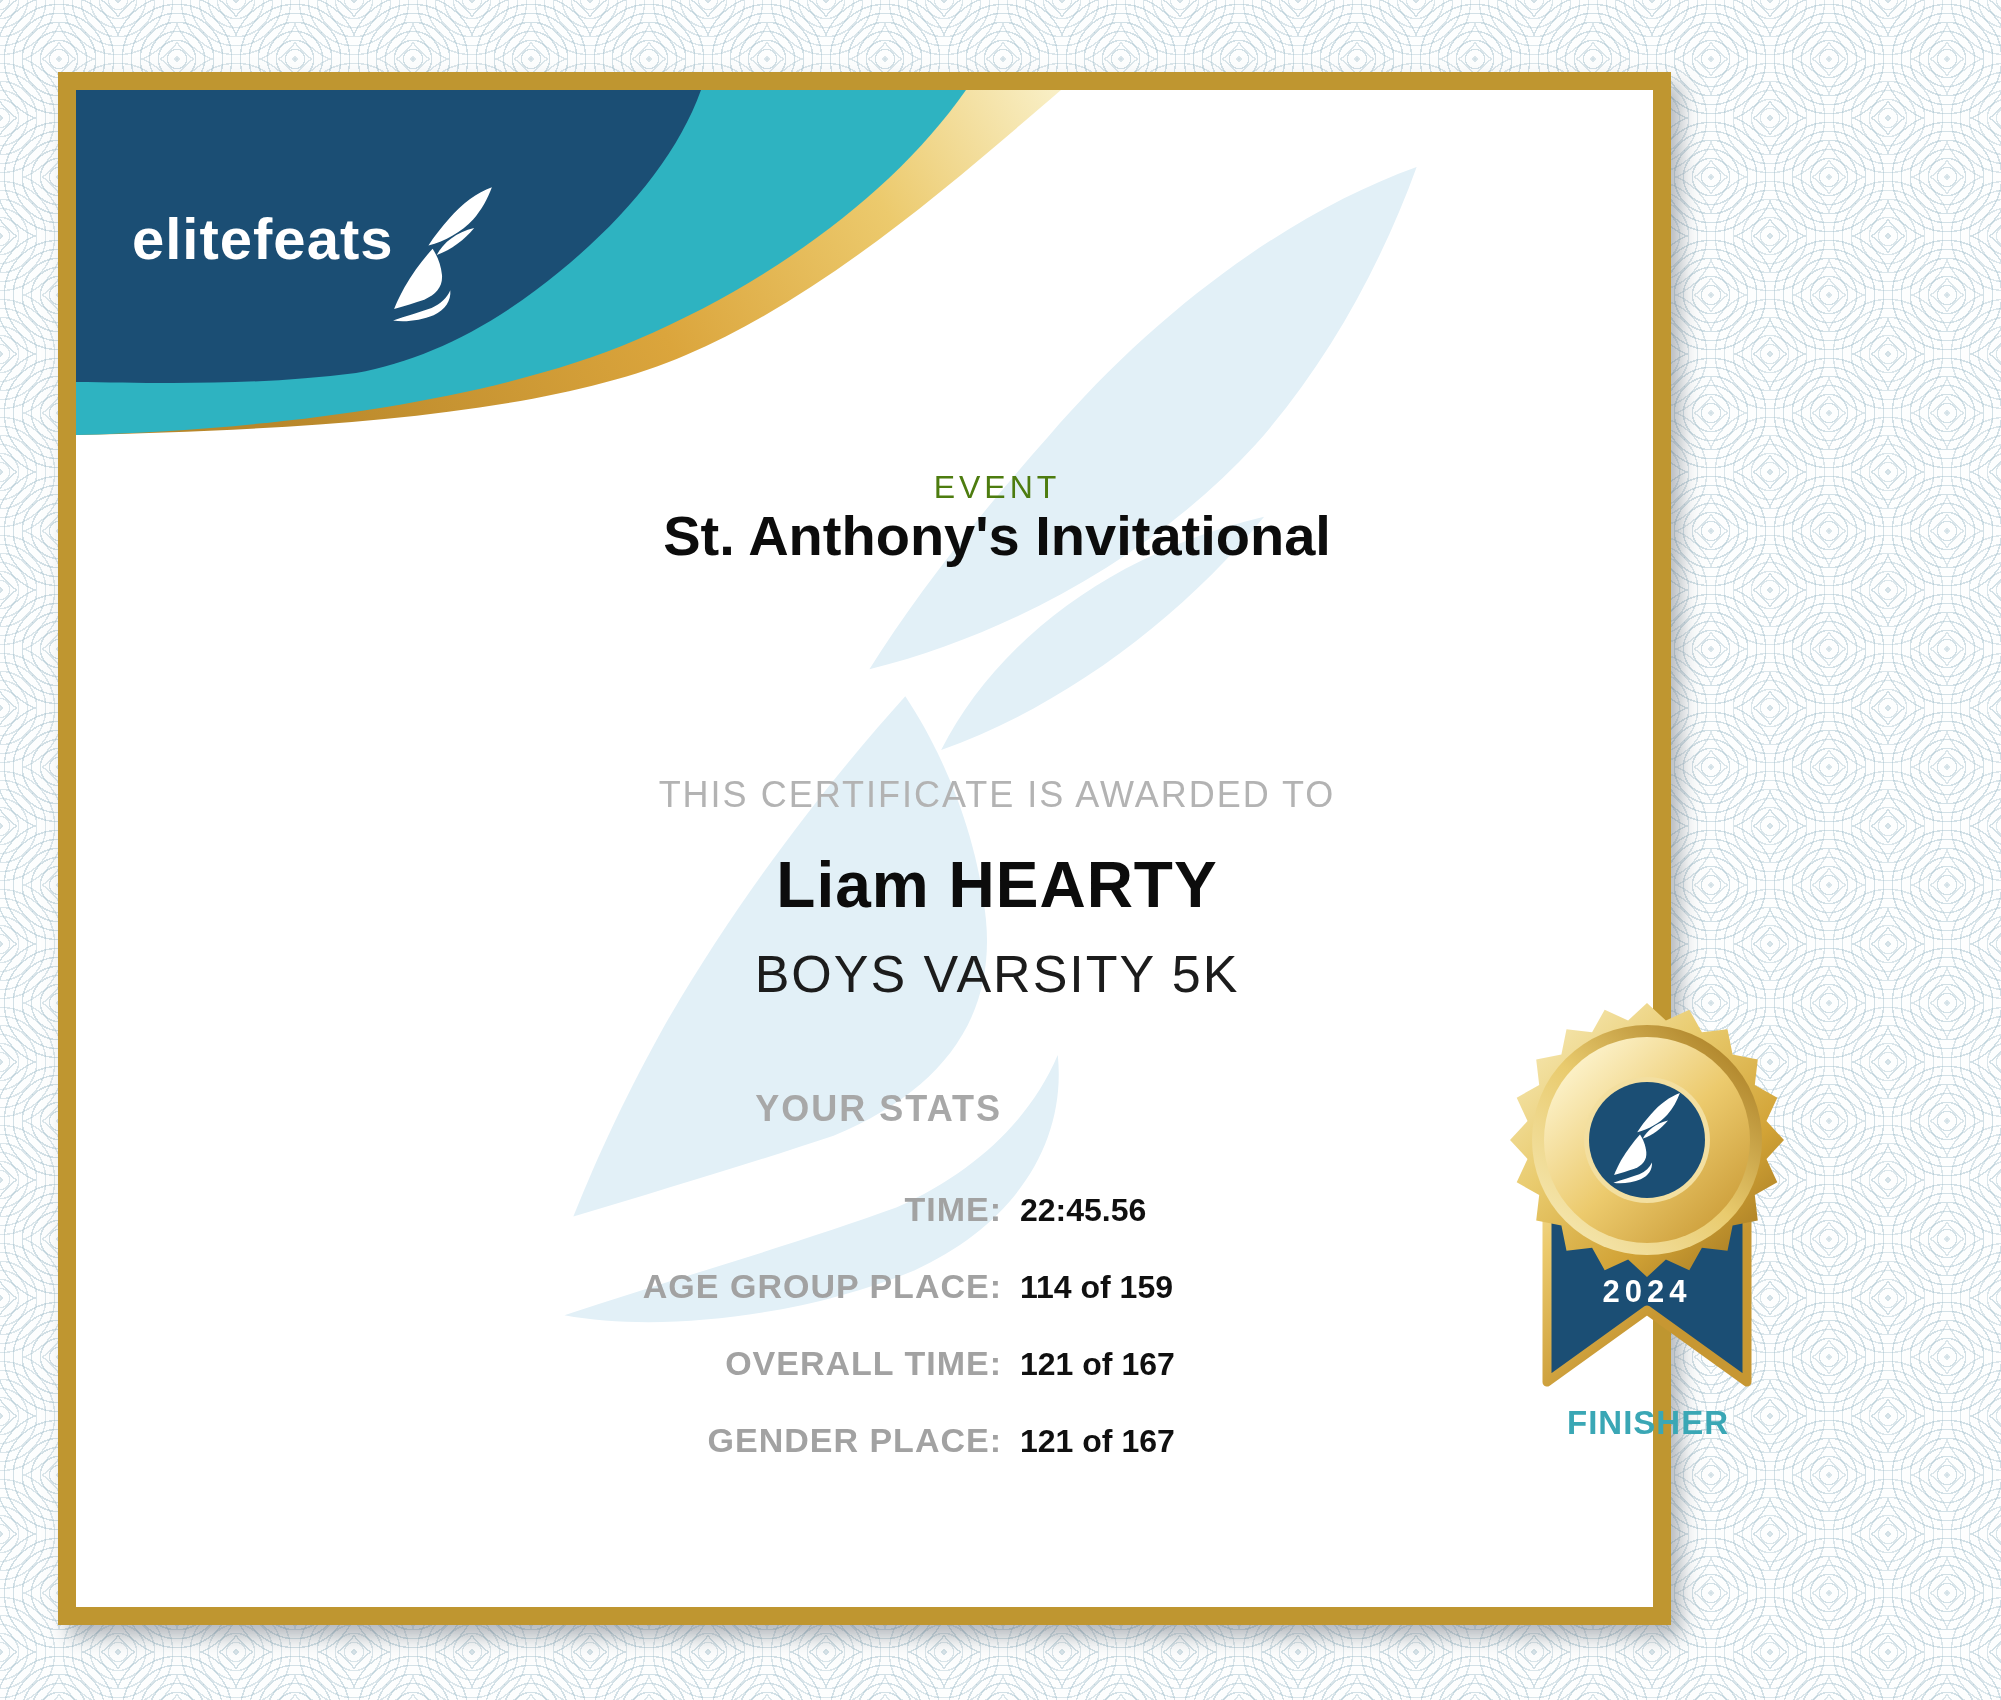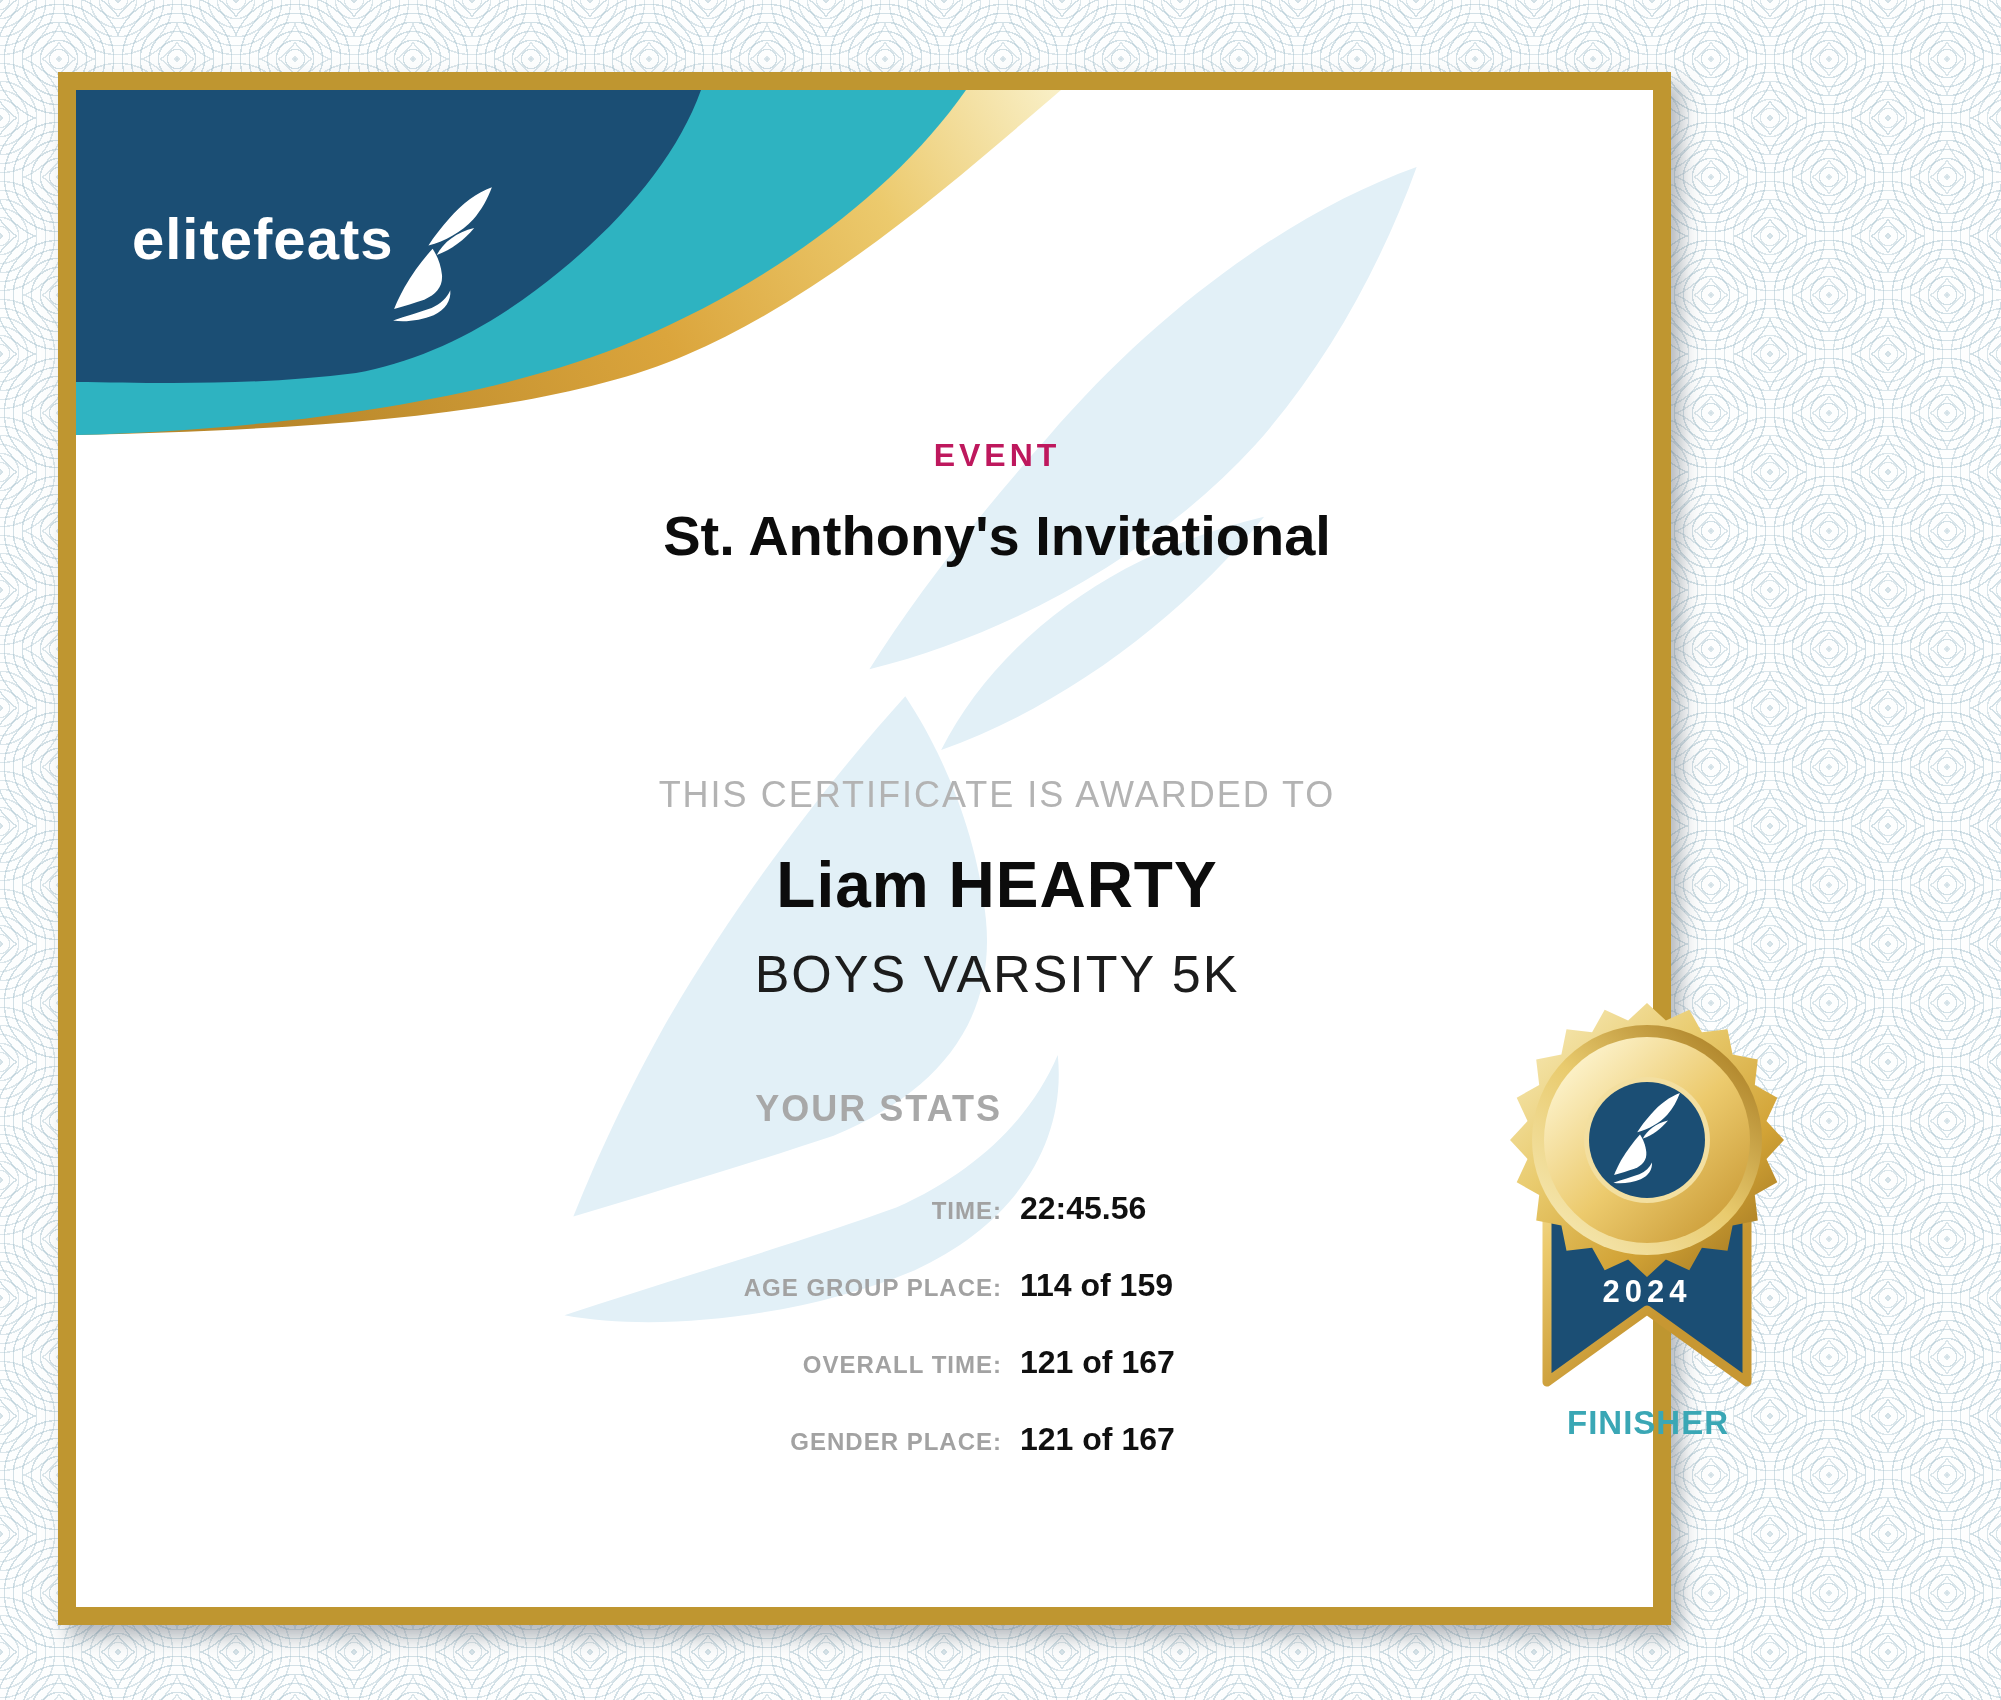--- a/index.html
+++ b/index.html
@@ -25,34 +25,34 @@
   .cert-inner{position:absolute;left:0;top:0;width:1842px;height:1517px;overflow:hidden;}
   
   .header-svg{position:absolute;left:0;top:0;z-index:2;}
   .logo{position:absolute;left:56px;top:92px;z-index:3;display:flex;align-items:flex-start;color:#ffffff;}
   .logo-text{font-size:58px;font-weight:700;letter-spacing:1px;line-height:1;padding-top:28px;}
   .logo-foot{margin-left:-2px;margin-top:2px;color:#ffffff;}
   
   .watermark{position:absolute;left:344px;top:50px;z-index:1;color:#e2f0f7;}
   
   .center-line{position:absolute;left:0;width:1842px;text-align:center;z-index:3;line-height:1.1;}
-  .lbl-gray{color:#be185d;font-weight:700;}
+  .lbl-gray{color:#4d7c0f;font-weight:400;margin-top:32px;}
   .event-label{top:348px;font-size:32px;letter-spacing:4px;}
   .event-name{top:415px;font-size:56px;font-weight:700;color:#0c0c0c;}
   .award-heading{top:685px;font-size:36px;letter-spacing:2px;color:#b3b3b3;text-align:center;}
   .recipient{top:760px;font-size:64px;font-weight:700;color:#0c0c0c;letter-spacing:1px;}
   .division{top:856px;font-size:52px;font-weight:400;color:#1c1c1c;letter-spacing:2px;}
   .stats-heading{position:absolute;top:998px;right:916px;font-size:36px;letter-spacing:2px;color:#a8a8a8;font-weight:700;z-index:3;}
   
   .stats-grid{
     position:absolute;left:326px;top:1100px;z-index:3;
     display:grid;grid-template-columns:600px auto;column-gap:18px;grid-auto-rows:77px;
     align-items:baseline;
   }
-  .stat-label{font-size:24px;font-weight:700;color:#a2a2a2;letter-spacing:1px;text-align:right;line-height:1.15;}
+  .stat-label{font-size:34px;font-weight:700;color:#a2a2a2;letter-spacing:1px;text-align:right;line-height:1.15;}
   .stat-value{font-size:32px;font-weight:700;color:#101010;line-height:1.15;}
   
   .badge-svg{position:absolute;left:1419px;top:910px;z-index:3;}
   .badge-caption{
     position:absolute;left:1352px;top:1316px;width:440px;z-index:3;
     text-align:center;color:#3aa7b5;font-size:33px;font-weight:700;letter-spacing:1px;line-height:34px;
   }
 </style>
 </head>
 <body>

